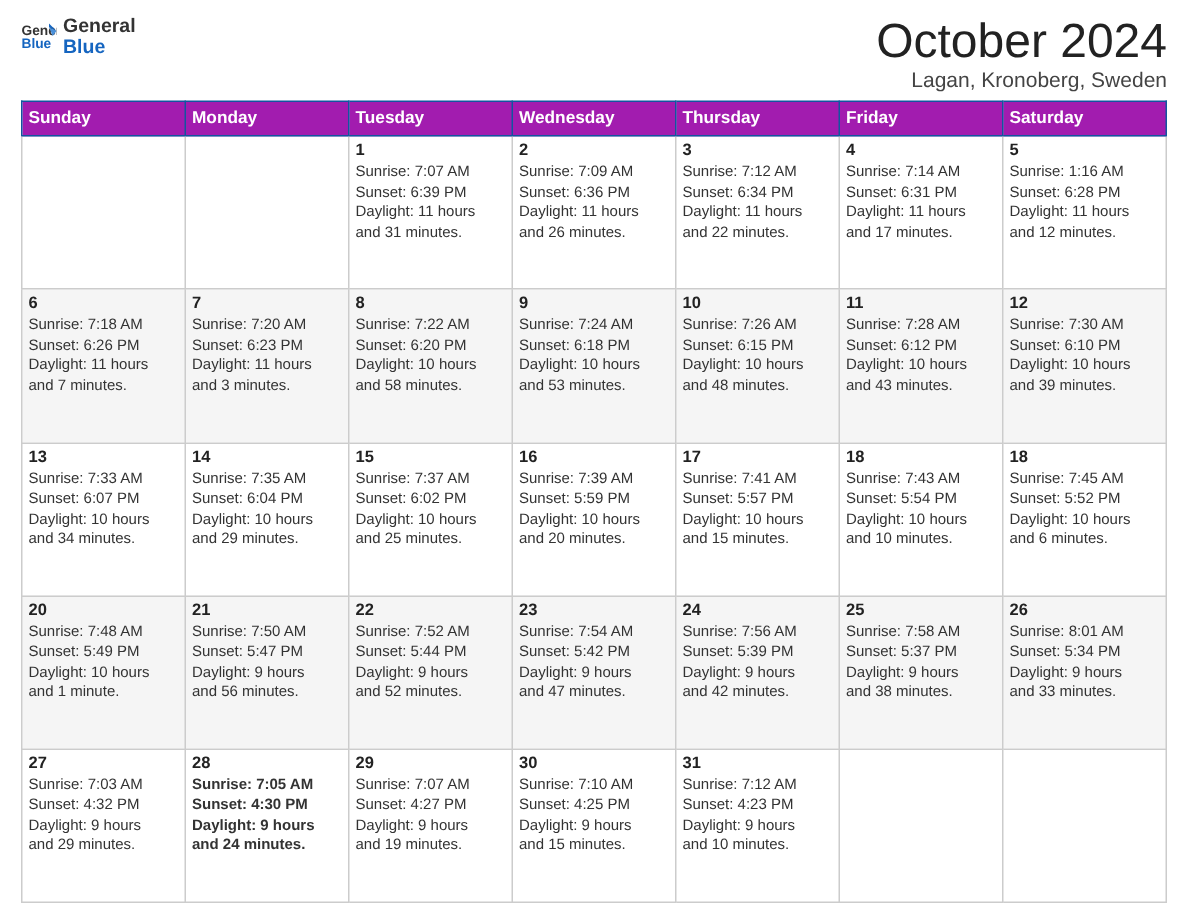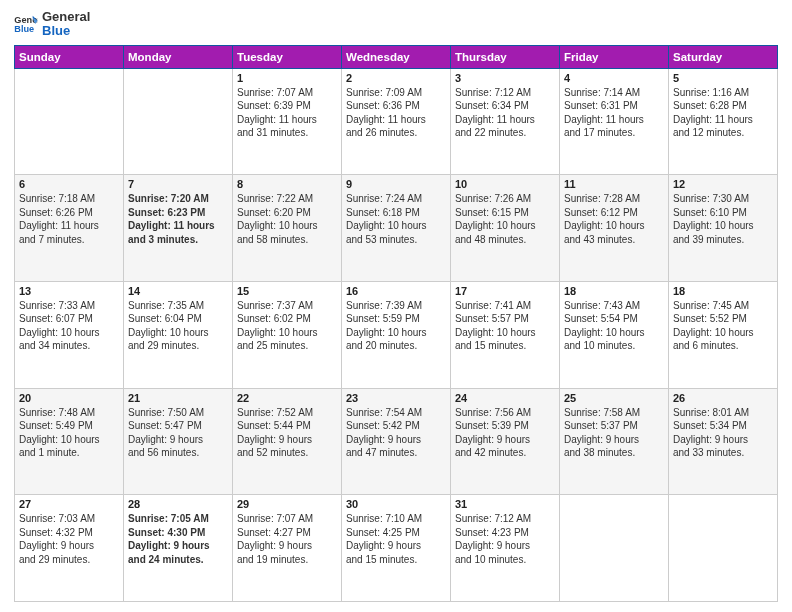--- a/index.html
+++ b/index.html
@@ -100,20 +100,24 @@
       <svg class="logo-icon" viewBox="0 0 28 24">
         <text x="0" y="11" font-size="11" font-weight="bold" fill="#333" font-family="Arial">General</text>
         <text x="0" y="22" font-size="11" font-weight="bold" fill="#1565c0" font-family="Arial">Blue</text>
         <polygon points="22,2 28,8 22,5" fill="#1565c0"></polygon>
         <polygon points="22,5 28,8 25,12" fill="#4a90d9"></polygon>
       </svg>
       <div>
         <div style="font-size:13px;font-weight:bold;color:#333;line-height:1.1;">General</div>
         <div style="font-size:13px;font-weight:bold;color:#1565c0;line-height:1.1;">Blue</div>
       </div>
+    </div>
+    <div class="title-block">
+      <div class="month-title">October 2024</div>
+      <div class="location">Lagan, Kronoberg, Sweden</div>
     </div>
   </div>
 
   <table class="calendar">
     <thead>
       <tr>
         <th>Sunday</th>
         <th>Monday</th>
         <th>Tuesday</th>
         <th>Wednesday</th>
@@ -165,21 +169,21 @@
         <tr>
           <td>
             <span class="day-num">6</span>
             <div class="cell-content" style="white-space: pre-line;">Sunrise: 7:18 AM
 Sunset: 6:26 PM
 Daylight: 11 hours
 and 7 minutes.</div>
           </td>
           <td>
             <span class="day-num">7</span>
-            <div class="cell-content" style="white-space: pre-line; font-weight: bold;">Sunrise: 7:20 AM
+            <div class="cell-content" style="white-space: pre-line;">Sunrise: 7:20 AM
 Sunset: 6:23 PM
 Daylight: 11 hours
 and 3 minutes.</div>
           </td>
           <td>
             <span class="day-num">8</span>
             <div class="cell-content" style="white-space: pre-line;">Sunrise: 7:22 AM
 Sunset: 6:20 PM
 Daylight: 10 hours
 and 58 minutes.</div>

